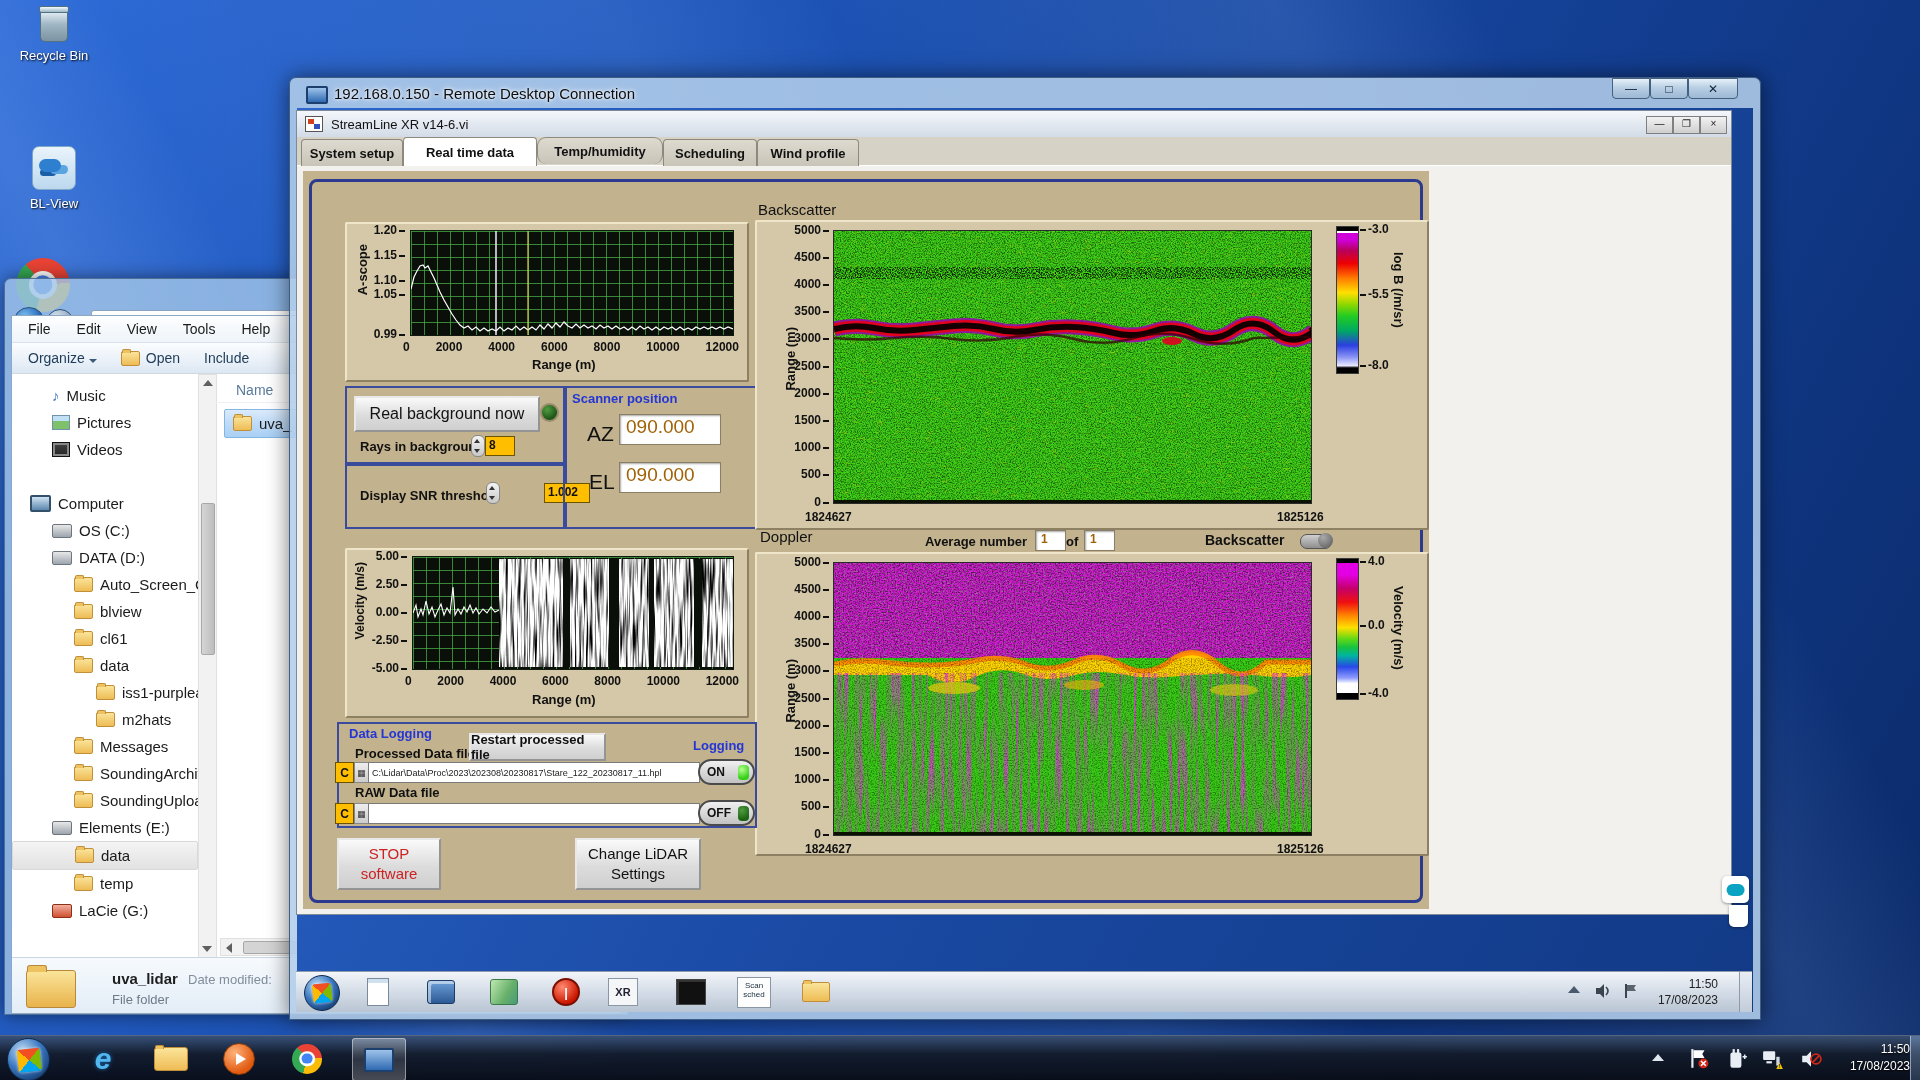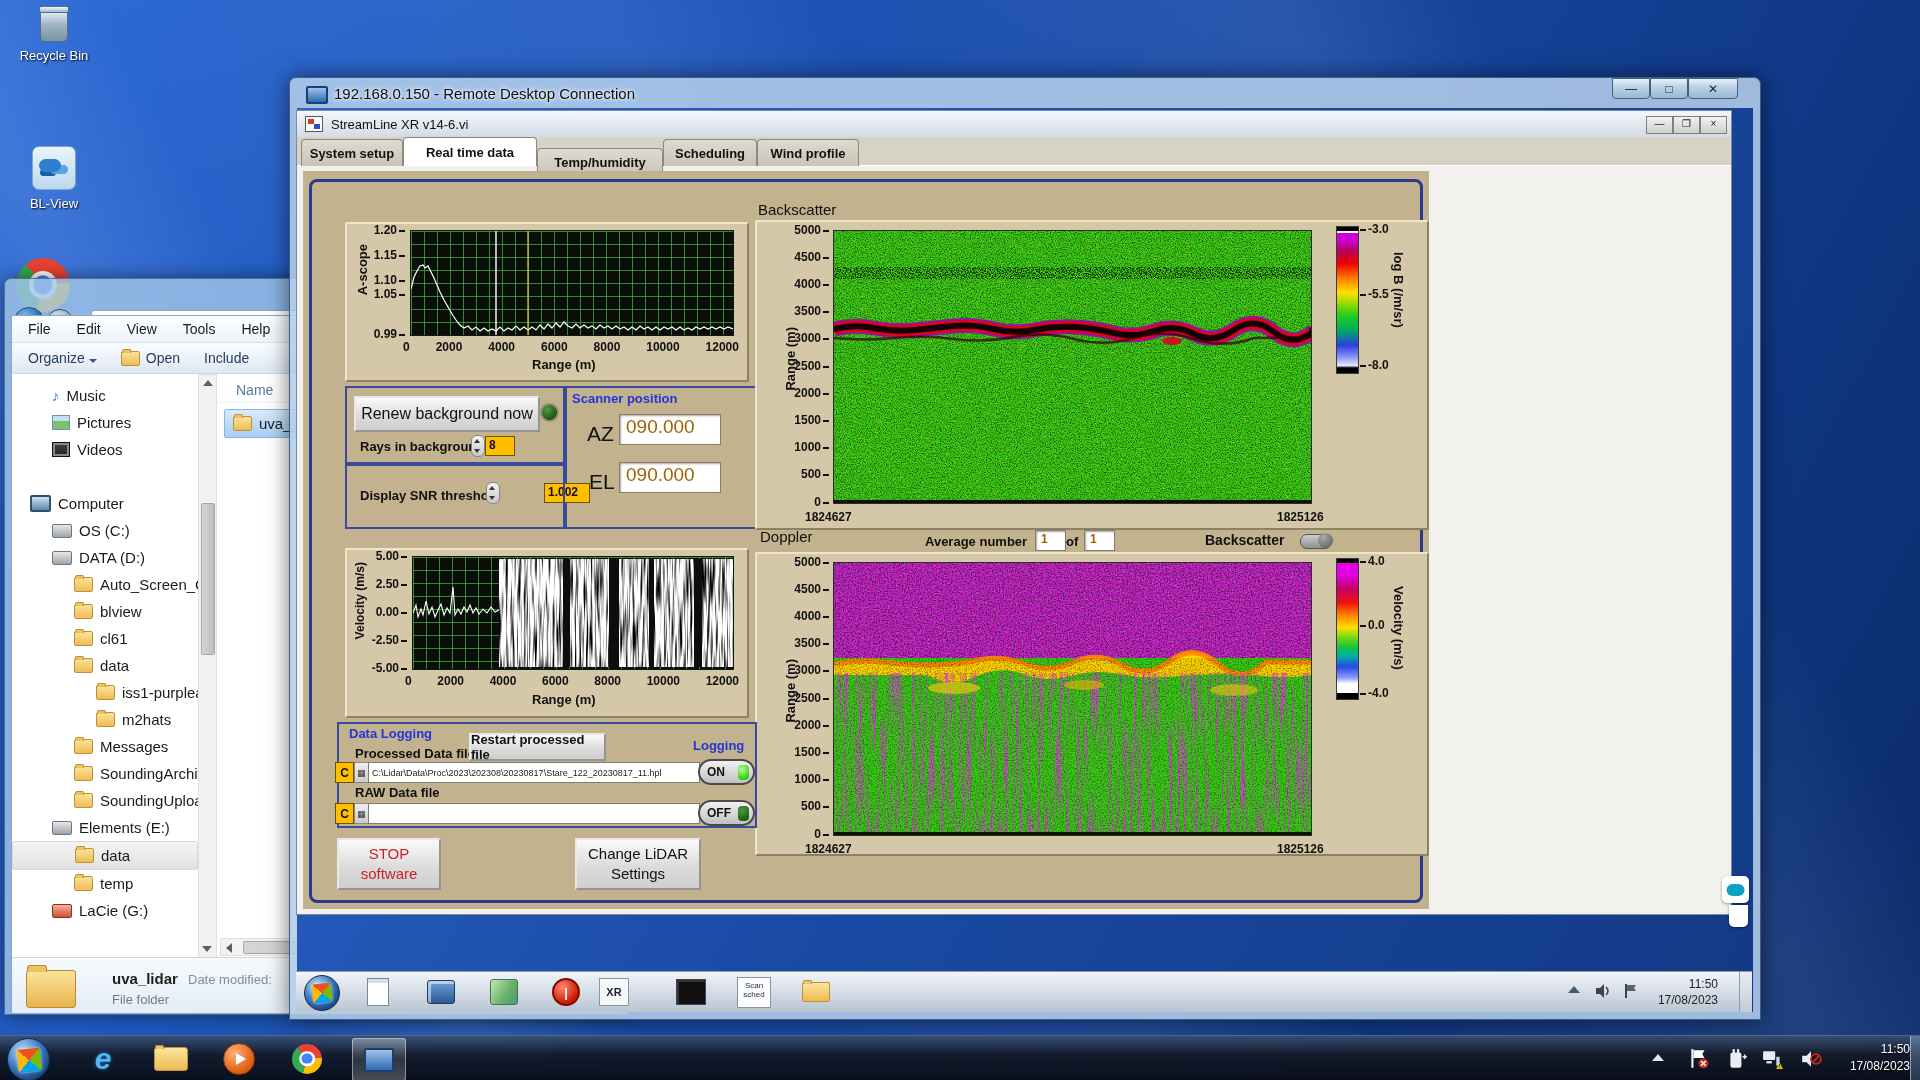--- a/index.html
+++ b/index.html
@@ -278,21 +278,21 @@
     <div class="vititle" style="height:26px;">
       <span class="viico"></span>
       <span>StreamLine XR v14-6.vi</span>
     </div>
     <div class="vibtn abs" style="right:58px;top:5px;">—</div>
     <div class="vibtn abs" style="right:31px;top:5px;">❐</div>
     <div class="vibtn abs" style="right:4px;top:5px;">×</div>
     <div class="tabrow abs" style="left:0;top:26px;width:100%;height:28px;">
       <div class="tab" style="left:4px;width:100px;top:2px;">System setup</div>
       <div class="tab active" style="left:106px;width:132px;">Real time data</div>
-      <div class="tab" style="left:240px;width:124px;top:11px;">Temp/humidity</div>
+      <div class="tab" style="left:240px;width:124px;top:0;border-radius:9px;">Temp/humidity</div>
       <div class="tab" style="left:366px;width:92px;top:2px;">Scheduling</div>
       <div class="tab" style="left:460px;width:100px;top:2px;">Wind profile</div>
     </div>
     <div class="tan abs" style="left:6px;top:60px;width:1126px;height:738px;">
       <div class="abs" style="left:6px;top:8px;right:6px;bottom:6px;border:3px solid #2b3a8e;border-radius:8px;"></div>
     </div>
   </div>
 
   <div class="panel abs" style="left:345px;top:222px;width:400px;height:156px;pointer-events:auto;">
     <span class="rot-ccw abs" style="left:8px;top:20px;">A-scope</span>
@@ -316,21 +316,21 @@
           <span>4000</span>
           <span>6000</span>
           <span>8000</span>
           <span>10000</span>
           <span>12000</span>
     </div>
     <span class="boldlbl abs" style="left:185px;top:133px;">Range (m)</span>
   </div>
 
   <div class="navybox abs" style="left:345px;top:386px;width:218px;height:76px;pointer-events:auto;">
-    <div class="bevelbtn abs" style="left:7px;top:8px;width:182px;height:32px;font-size:16px;">Renew background now</div>
+    <div class="bevelbtn abs" style="left:7px;top:8px;width:182px;height:32px;font-size:16px;">Real background now</div>
     <div class="led abs" style="left:193px;top:15px;width:15px;height:15px;"></div>
     <span class="boldlbl abs" style="left:13px;top:51px;">Rays in background</span>
     <div class="spinner abs" style="left:124px;top:47px;"></div>
     <span class="orangefield abs" style="left:138px;top:48px;width:22px;height:16px;">8</span>
   </div>
   <div class="navybox abs" style="left:345px;top:462px;width:218px;height:63px;pointer-events:auto;">
     <span class="boldlbl abs" style="left:13px;top:24px;">Display SNR threshold</span>
     <div class="spinner abs" style="left:139px;top:18px;"></div>
     <span class="orangefield abs" style="left:153px;top:19px;width:38px;height:16px;margin-left:44px;">1.002</span>
   </div>
@@ -535,21 +535,21 @@
         </div>
     <div class="ticon abs" style="left:127px;top:5px;width:36px;height:30px;">
           <div style="width:26px;height:22px;background:linear-gradient(#6fa0d8,#2c5a96);border:1px solid #1c3c66;border-radius:3px;box-shadow:inset 3px 3px 0 rgba(255,255,255,.5);"></div>
         </div>
     <div class="ticon abs" style="left:190px;top:5px;width:36px;height:30px;">
           <div style="width:26px;height:24px;background:linear-gradient(120deg,#bfe8b0,#67b06a 60%,#4a9a7a);border:1px solid #3a7a4a;border-radius:3px;"></div>
         </div>
     <div class="ticon abs" style="left:252px;top:5px;width:36px;height:30px;">
           <div style="width:24px;height:24px;border-radius:50%;background:radial-gradient(circle at 35% 30%,#ff8a70,#cc1800 70%);border:2px solid #7a0e00;display:flex;align-items:center;justify-content:center;color:#fff;font-weight:bold;font-size:13px;">|</div>
         </div>
-    <div class="ticon abs" style="left:299px;top:5px;width:38px;height:30px;">
+    <div class="ticon abs" style="left:308px;top:5px;width:38px;height:30px;">
           <div style="width:28px;height:26px;background:#f4f6f8;border:1px solid #8a96a4;font-size:11px;font-weight:bold;color:#223;display:flex;align-items:center;justify-content:center;">XR</div>
         </div>
     <div class="ticon abs" style="left:376px;top:5px;width:38px;height:30px;">
           <div style="width:28px;height:24px;background:#111;border:1px solid #444;box-shadow:inset 2px 2px 0 #333;"></div>
         </div>
     <div class="ticon abs" style="left:438px;top:5px;width:40px;height:30px;">
       <div style="width:32px;height:26px;background:#fdfdfd;border:1px solid #8a96a4;font-size:8px;line-height:9px;color:#234;text-align:center;padding-top:3px;">
         <div>Scan</div>
             <div>sched</div>
       </div>

